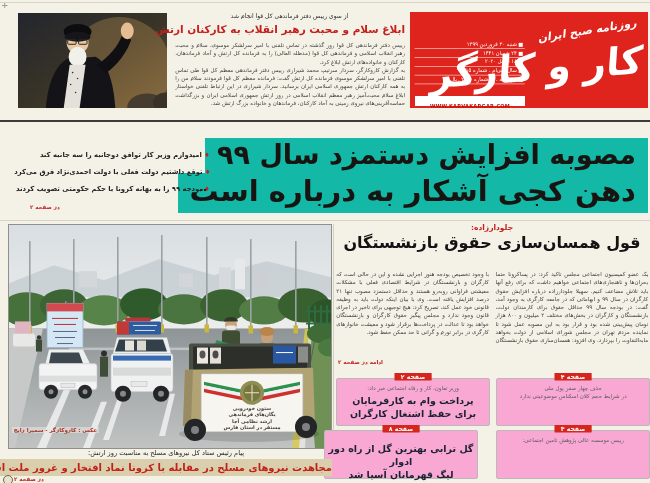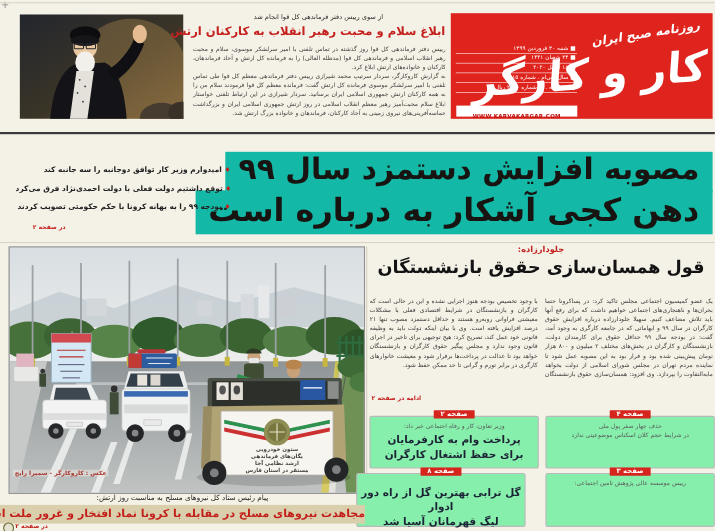--- a/index.html
+++ b/index.html
@@ -39,21 +39,21 @@
   .photo svg{display:block;width:100%;height:100%;}
   .caption{left:12px;top:427px;color:#a8332c;font-weight:bold;font-size:10px;transform:scale(.55);transform-origin:0 0;white-space:nowrap;background:rgba(235,232,225,.55);padding:0 3px;}
   
   .col-line{left:333px;top:224px;width:1px;height:254px;background:#d5d0c2;}
   .ret-kicker{right:2px;top:223px;width:312px;text-align:center;color:#c4201d;font-weight:bold;font-size:10px;transform:scale(.75);transform-origin:50% 0;}
   .ret-title{right:2px;top:233px;width:312px;text-align:center;color:#131313;font-weight:bold;font-size:16px;line-height:1.3;}
   .ret-body-wrap{right:2px;top:270px;width:312px;height:92px;overflow:hidden;}
   .ret-body{height:167px;column-count:2;column-gap:12px;color:#3a3a3a;}
   .cont-ref{left:338px;top:359px;}
   
-  .nbox{background:#86efac;border:1px solid #b9b9b9;border-radius:2px;}
+  .nbox{background:#f9a8d4;border:1px solid #b9b9b9;border-radius:2px;}
   .nbox .tab{position:absolute;top:-6px;left:50%;transform:translateX(-50%) scale(.62);transform-origin:50% 0;background:#d6251d;color:#fff;font-size:10px;line-height:12px;font-weight:bold;padding:0 10px;white-space:nowrap;border-radius:1px;}
   .nbox .kick{margin-top:5px;color:#5a5a5a;white-space:pre-line;}
   .nbox .title{position:absolute;bottom:4px;left:0;right:0;text-align:center;color:#1c2235;font-weight:bold;font-size:9.5px;line-height:1.35;white-space:pre-line;}
   .nbox.center-title .title{bottom:auto;top:12px;}
   
   .army-kicker{left:0;top:449px;width:332px;text-align:center;color:#1c1c1c;font-size:10px;transform:scale(.66);transform-origin:50% 0;}
   .army-head{left:0;top:459px;width:332px;height:17px;background:#d9cfac;color:#c21f1a;font-weight:bold;font-size:10px;line-height:17px;text-align:center;white-space:nowrap;overflow:hidden;}
   .crop{left:1px;top:0;color:#8a8a8a;font-size:9px;}
   .emblem{left:3px;top:475px;width:8px;height:8px;border:1.5px solid #6b6b33;border-radius:50%;background:#e7e3d2;}
 </style>

